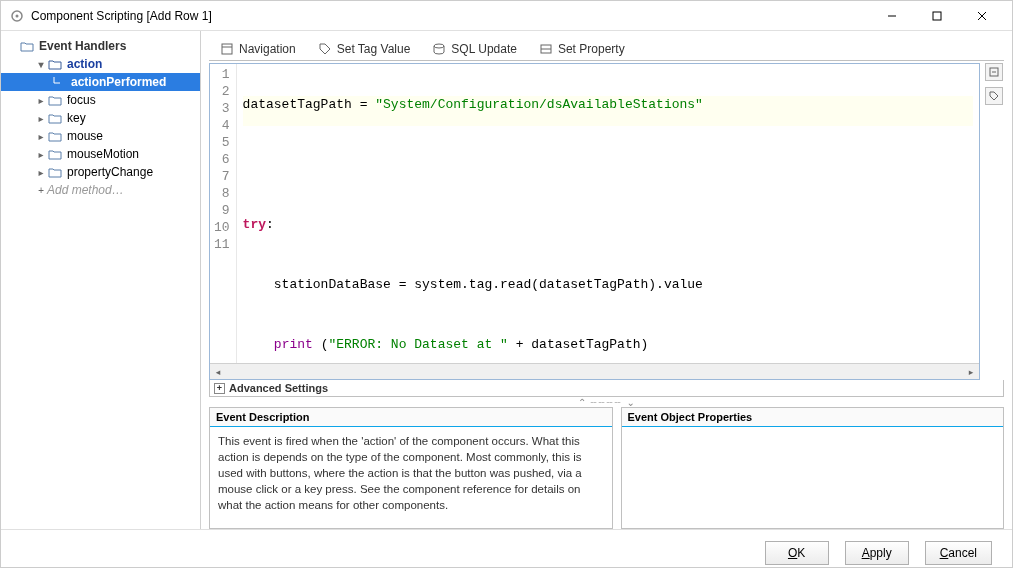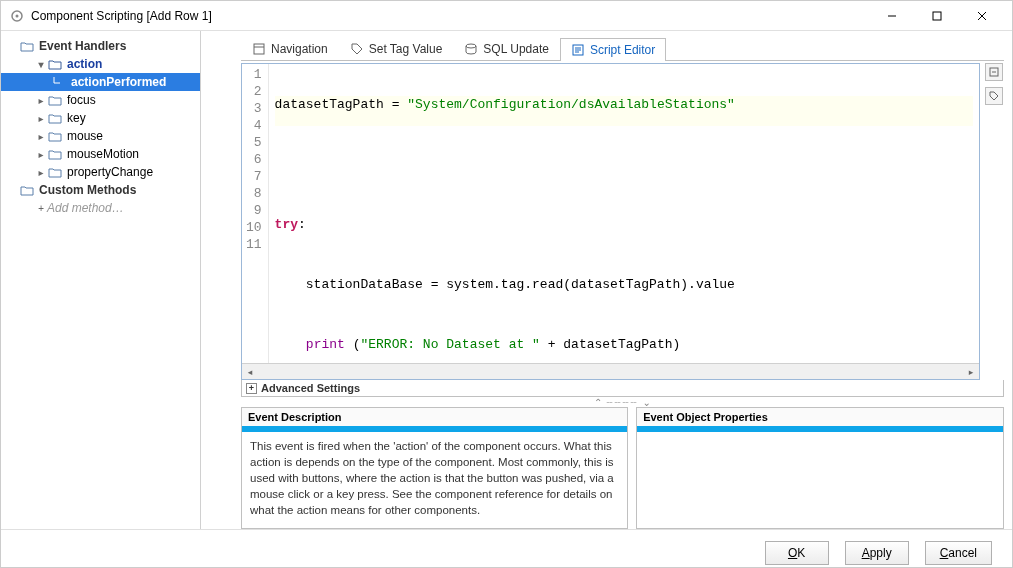--- a/index.html
+++ b/index.html
@@ -6,21 +6,21 @@
 body { font-family: "Segoe UI", Tahoma, sans-serif; font-size: 12px; background: #fff; color: #000; width: 1013px; height: 568px; overflow: hidden; border: 1px solid #ccc; }
 
 
 .titlebar { height: 30px; display: flex; align-items: center; padding: 0 8px; border-bottom: 1px solid #e0e0e0; }
 .titlebar .ico { width: 16px; height: 16px; margin-right: 6px; display: inline-flex; align-items: center; justify-content: center; color: #888; }
 .titlebar .title { flex: 1; font-size: 12px; }
 .winbtns { display: flex; }
 .winbtn { width: 45px; height: 30px; display: flex; align-items: center; justify-content: center; color: #333; }
 
 
-.content { display: flex; height: calc(100% - 30px - 38px); gap: 32px; }
+.content { display: flex; height: calc(100% - 30px - 38px); }
 
 
 .tree { width: 200px; border-right: 1px solid #d0d0d0; padding: 6px 0; overflow: auto; background: #fff; }
 .tree-node { display: flex; align-items: center; padding: 2px 4px; white-space: nowrap; cursor: pointer; }
 .tree-node .tw { width: 12px; text-align: center; color: #666; font-size: 10px; }
 .tree-node .fi { width: 16px; height: 14px; margin-right: 4px; display: inline-flex; align-items: center; justify-content: center; }
 .tree-root { font-weight: bold; color: #333; }
 .tree-cat { font-weight: bold; color: #1a3fa0; }
 .tree-sel { background: #2b7de1; color: #fff; font-weight: bold; }
 .tree-sel .fi svg path, .tree-sel .fi svg rect { stroke: #fff; }
@@ -60,21 +60,21 @@
 
 .adv { border: 1px solid #c0c0c0; border-top: none; padding: 2px 4px; display: flex; align-items: center; gap: 4px; font-size: 11px; font-weight: bold; color: #333; }
 .adv .pm { width: 11px; height: 11px; border: 1px solid #888; display: inline-flex; align-items: center; justify-content: center; font-size: 9px; line-height: 9px; }
 
 
 .splitter { height: 10px; display: flex; align-items: center; justify-content: center; color: #888; font-size: 10px; gap: 4px; }
 
 
 .bottom { display: flex; gap: 8px; height: 122px; }
 .panel { border: 1px solid #c0c0c0; flex: 1; display: flex; flex-direction: column; }
-.panel-h { padding: 3px 6px; font-weight: bold; font-size: 11px; border-bottom: 6px solid #0ea5e9; background: #fafafa; }
+.panel-h { padding: 3px 6px; font-weight: bold; font-size: 11px; border-bottom: 1px solid #0ea5e9; background: #fafafa; }
 .panel-b { padding: 6px 8px; font-size: 11.5px; color: #333; overflow: auto; flex: 1; line-height: 1.4; }
 .prop-item { display: flex; align-items: center; gap: 6px; font-weight: bold; margin-bottom: 2px; }
 .prop-item .dot { width: 6px; height: 6px; background: #000; border-radius: 50%; }
 .prop-desc { margin-left: 18px; font-weight: normal; }
 
 
 .footer { height: 46px; display: flex; align-items: center; justify-content: flex-end; gap: 16px; padding: 0 20px; border-top: 1px solid #e0e0e0; }
 .btn { min-width: 64px; padding: 4px 14px; border: 1px solid #b0b0b0; background: linear-gradient(#fefefe,#ececec); cursor: pointer; font-size: 12px; }
 .btn u { text-decoration: underline; }
 </style>
@@ -175,28 +175,20 @@
     </div>
     <div class="tree-node indent2">
       <span class="tw">▸</span>
       <span class="fi">
           <svg width="14" height="12">
             <path d="M1 3h4l1 1h7v7H1z" fill="none" stroke="#5a7faa" stroke-width="1"></path>
           </svg>
         </span>
       <span>propertyChange</span>
     </div>
-    <div class="tree-node tree-root indent1">
-      <span class="fi">
-          <svg width="14" height="12">
-            <path d="M1 3h4l1 1h7v7H1z" fill="none" stroke="#5a7faa" stroke-width="1"></path>
-          </svg>
-        </span>
-      <span>Custom Methods</span>
-    </div>
     <div class="tree-node tree-add indent2">
       <span class="tw">+</span>
       <span>Add method…</span>
     </div>
   </div>
 
   <div class="main">
 
     <div class="tabs">
       <div class="tab">
@@ -218,30 +210,28 @@
       </div>
       <div class="tab">
         <span class="ti">
             <svg width="12" height="12">
               <ellipse cx="6" cy="3" rx="5" ry="2" fill="none" stroke="#666"></ellipse>
               <path d="M1 3v6a5 2 0 0 0 10 0V3" fill="none" stroke="#666"></path>
             </svg>
           </span>
         <span>SQL Update</span>
       </div>
-      <div class="tab active">
+      <div class="tab">
         <span class="ti">
             <svg width="12" height="12">
-              <rect x="1" y="1" width="10" height="10" fill="none" stroke="#1565c0"></rect>
-              <line x1="3" y1="4" x2="9" y2="4" stroke="#1565c0"></line>
-              <line x1="3" y1="6" x2="9" y2="6" stroke="#1565c0"></line>
-              <line x1="3" y1="8" x2="7" y2="8" stroke="#1565c0"></line>
+              <rect x="1" y="2" width="10" height="8" fill="none" stroke="#666"></rect>
+              <line x1="1" y1="6" x2="11" y2="6" stroke="#666"></line>
             </svg>
           </span>
-        <span>Script Editor</span>
+        <span>Set Property</span>
       </div>
     </div>
 
     <div class="editor-wrap">
       <div class="code-frame">
         <div class="code-body">
           <div class="gutter">
             <div>1</div>
               <div>2</div>
               <div>3</div>

